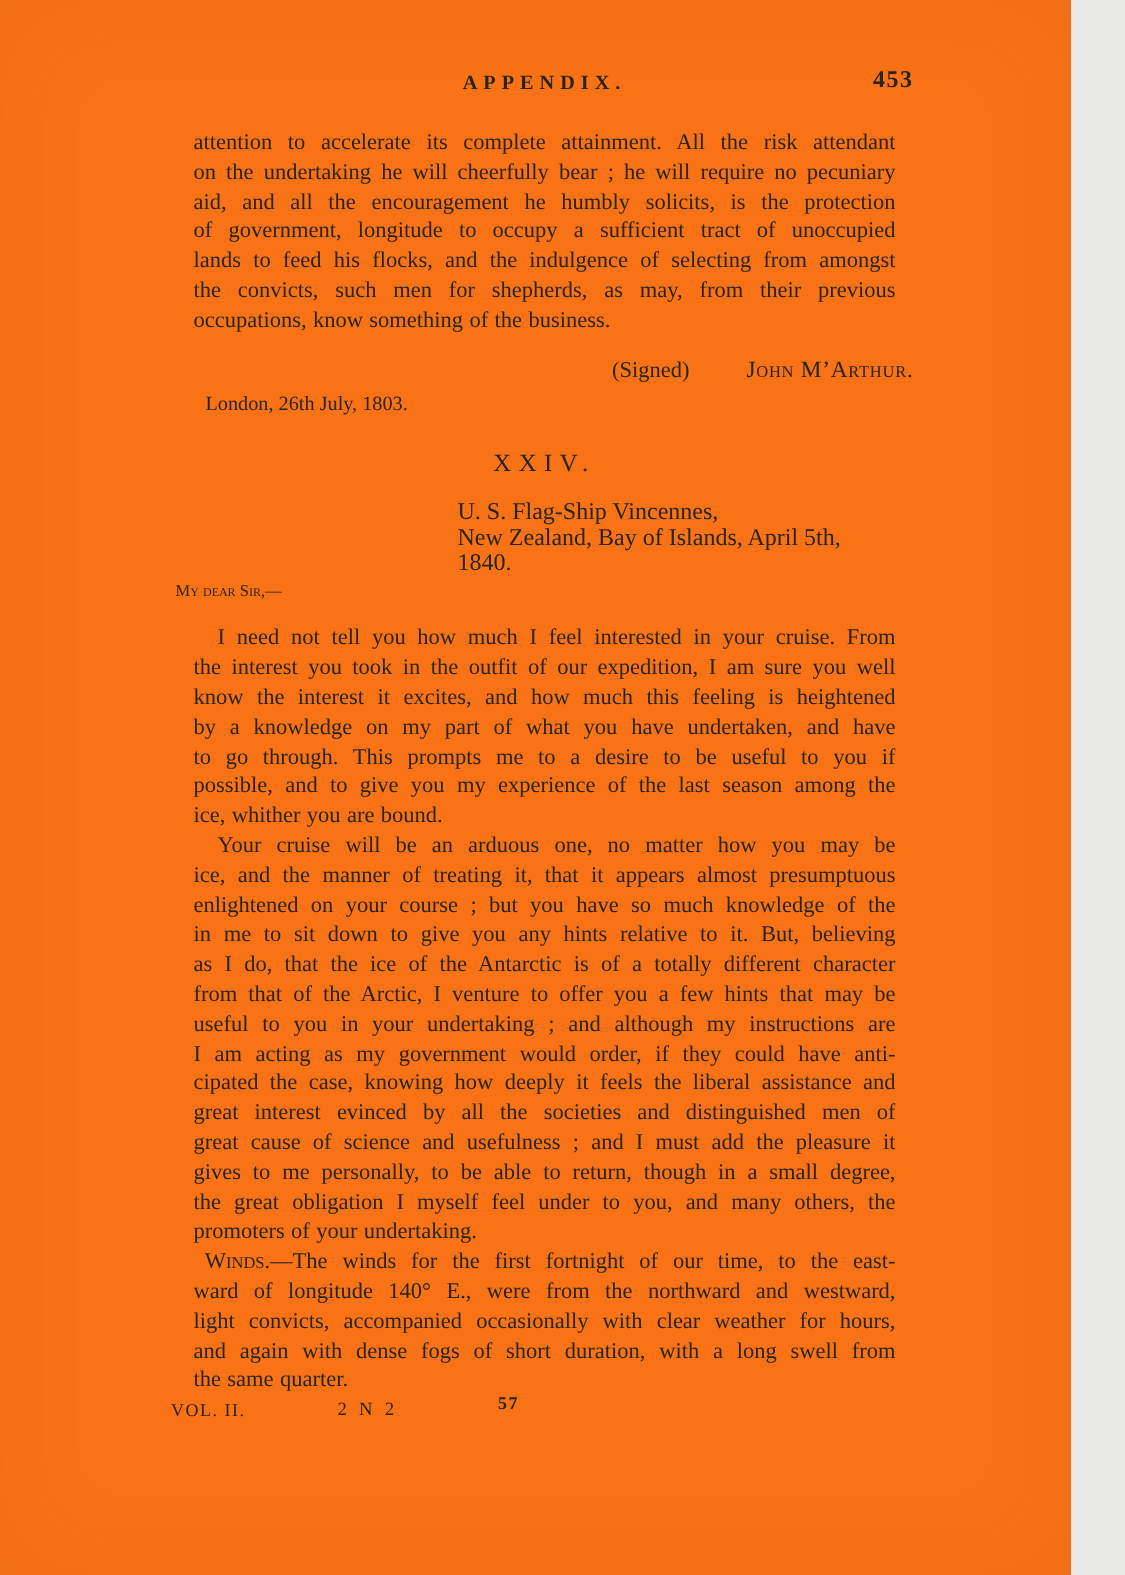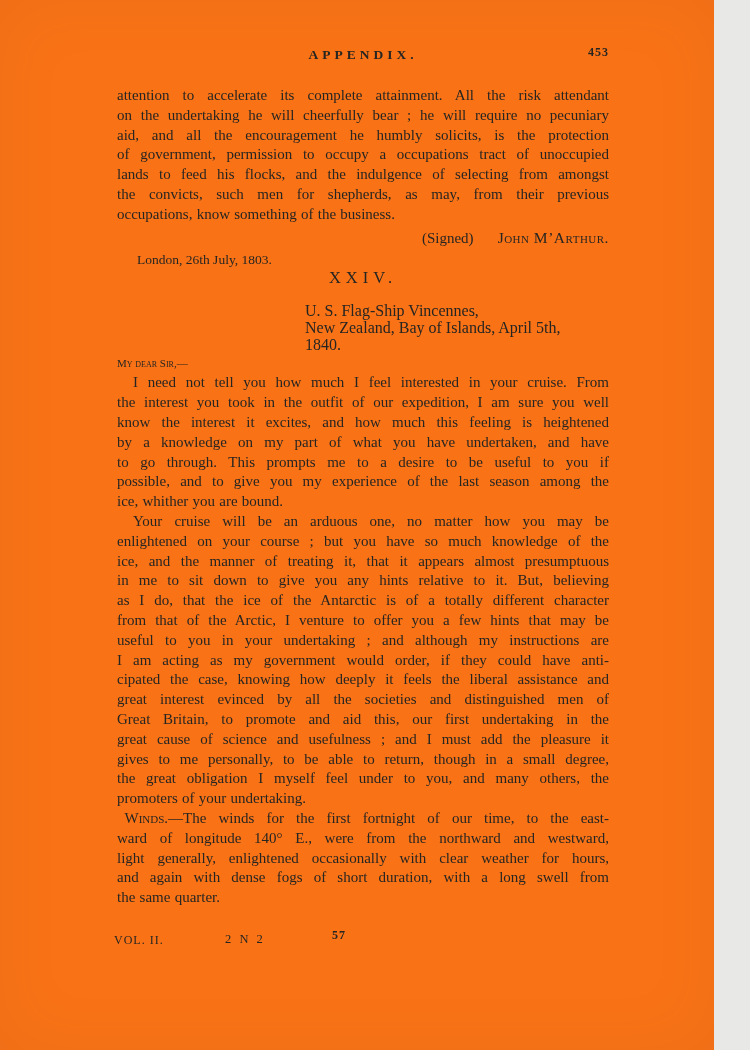--- a/index.html
+++ b/index.html
@@ -23,57 +23,58 @@
   .header { position: relative; margin-top: 47px; height: 18px; }
   .header .title {
     text-align: center;
     font-size: 13.5px;
     letter-spacing: 4px;
     font-weight: bold;
   }
   .header .pagenum {
     position: absolute;
     right: 0; top: -2px;
-    font-size: 12px;
+    font-size: 16px;
     font-weight: bold;
     letter-spacing: 1px;
   }
   
-  .para { margin: 0; }
+  .para { margin: 12px; }
   .tline {
     font-size: 15px;
     line-height: 19.8px;
     height: 19.8px;
     overflow: hidden;
     text-align: justify;
     word-spacing: 0.5px;
   }
   .tline.just { text-align-last: justify; }
   .tline.indent { text-indent: 16px; }
   .para-prev { margin-top: 21px; }
   .sc { font-variant: small-caps; }
   
   .signed-row {
     margin-top: 3px;
     display: flex;
     justify-content: flex-end;
     align-items: baseline;
-    gap: 24px;
+    gap: 38px;
     font-size: 15px;
     line-height: 19.8px;
   }
   .signed-name { font-variant: small-caps; font-size: 15.5px; letter-spacing: 0.5px; }
   .dateline {
     margin-top: 3px;
     margin-left: 20px;
     font-size: 13.5px;
     line-height: 17px;
   }
   
   .section-title {
+    margin-top: 22px;
     text-align: center;
     font-size: 16.5px;
     letter-spacing: 5px;
     height: 21px;
   }
   
   .letterhead {
     margin-top: 13px;
     margin-right: 44px;
     text-align: left;
@@ -118,21 +119,21 @@
 
     <div class="header">
       <div class="title">APPENDIX.</div>
       <div class="pagenum">453</div>
     </div>
 
     <div class="para para-prev">
         <div class="tline just">attention to accelerate its complete attainment.  All the risk attendant</div>
         <div class="tline just">on the undertaking he will cheerfully bear ; he will require no pecuniary</div>
         <div class="tline just">aid, and all the encouragement he humbly solicits, is the protection</div>
-        <div class="tline just">of government, permission to occupy a occupations tract of unoccupied</div>
+        <div class="tline just">of government, longitude to occupy a sufficient tract of unoccupied</div>
         <div class="tline just">lands to feed his flocks, and the indulgence of selecting from amongst</div>
         <div class="tline just">the convicts, such men for shepherds, as may, from their previous</div>
         <div class="tline">occupations, know something of the business.</div>
       </div>
 
     <div class="signed-row">
       <span>(Signed)</span>
       <span class="signed-name">John M’Arthur.</span>
     </div>
 
@@ -149,37 +150,36 @@
 
     <div class="para">
         <div class="tline just indent">I need not tell you how much I feel interested in your cruise.  From</div>
         <div class="tline just">the interest you took in the outfit of our expedition, I am sure you well</div>
         <div class="tline just">know the interest it excites, and how much this feeling is heightened</div>
         <div class="tline just">by a knowledge on my part of what you have undertaken, and have</div>
         <div class="tline just">to go through.  This prompts me to a desire to be useful to you if</div>
         <div class="tline just">possible, and to give you my experience of the last season among the</div>
         <div class="tline">ice, whither you are bound.</div>
         <div class="tline just indent">Your cruise will be an arduous one, no matter how you may be</div>
+        <div class="tline just">ice, and the manner of treating it, that it appears almost presumptuous</div>
         <div class="tline just">enlightened on your course ; but you have so much knowledge of the</div>
-        <div class="tline just">ice, and the manner of treating it, that it appears almost presumptuous</div>
         <div class="tline just">in me to sit down to give you any hints relative to it.  But, believing</div>
         <div class="tline just">as I do, that the ice of the Antarctic is of a totally different character</div>
         <div class="tline just">from that of the Arctic, I venture to offer you a few hints that may be</div>
         <div class="tline just">useful to you in your undertaking ; and although my instructions are</div>
         <div class="tline just">I am acting as my government would order, if they could have anti-</div>
         <div class="tline just">cipated the case, knowing how deeply it feels the liberal assistance and</div>
         <div class="tline just">great interest evinced by all the societies and distinguished men of</div>
-        <div class="tline just">Great Britain, to promote and aid this, our first undertaking in the</div>
         <div class="tline just">great cause of science and usefulness ; and I must add the pleasure it</div>
         <div class="tline just">gives to me personally, to be able to return, though in a small degree,</div>
         <div class="tline just">the great obligation I myself feel under to you, and many others, the</div>
         <div class="tline">promoters of your undertaking.</div>
         <div class="tline just"><span> </span><span class="sc">Winds.</span>—The winds for the first fortnight of our time, to the east-</div>
         <div class="tline just">ward of longitude 140° E., were from the northward and westward,</div>
-        <div class="tline just">light generally, enlightened occasionally with clear weather for hours,</div>
+        <div class="tline just">light convicts, accompanied occasionally with clear weather for hours,</div>
         <div class="tline just">and again with dense fogs of short duration, with a long swell from</div>
         <div class="tline">the same quarter.</div>
       </div>
 
   </div>
 
   <div class="footer">
     <div class="vol">VOL. II.</div>
     <div class="sig">2 N 2</div>
     <div class="pg">57</div>

